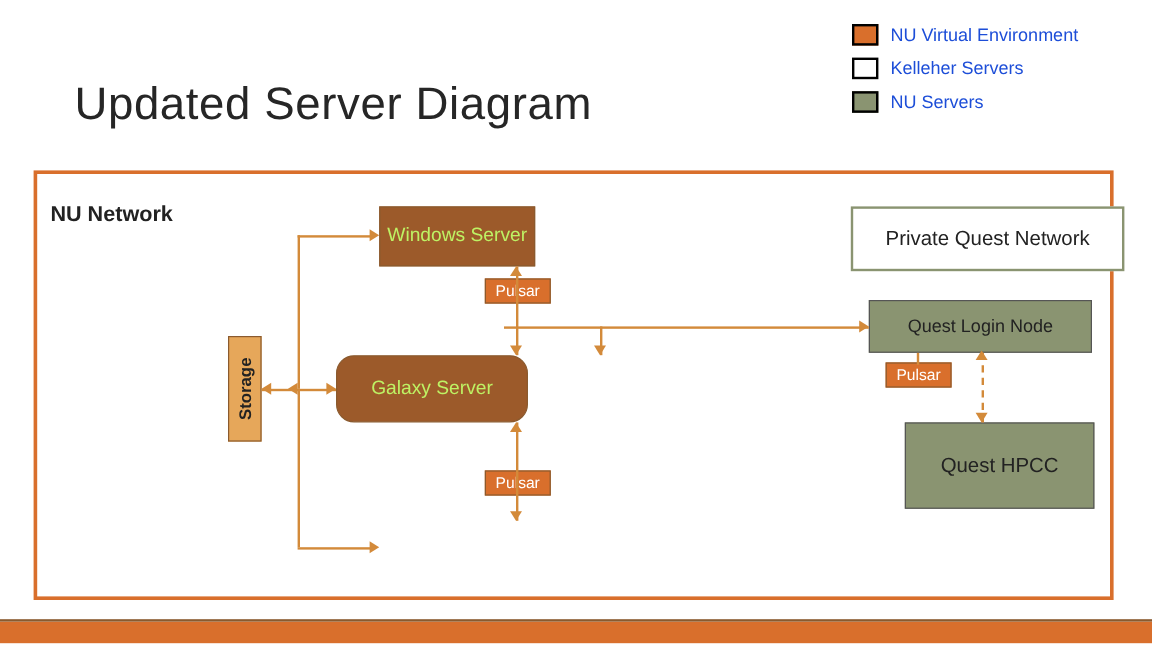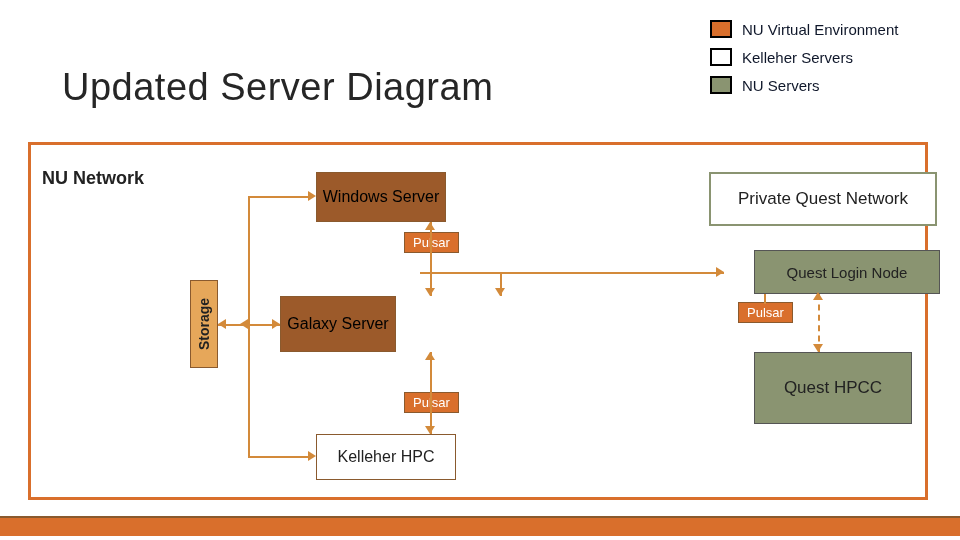--- a/index.html
+++ b/index.html
@@ -13,42 +13,42 @@
     color: #262626;
     letter-spacing: 0.5px;
   }
 
   .legend { position: absolute; left: 710px; top: 20px; }
   .legend-row { display: flex; align-items: center; margin-bottom: 10px; }
   .swatch { width: 22px; height: 18px; border: 2px solid #000; margin-right: 10px; flex: none; }
   .sw-orange { background: #d96f2c; }
   .sw-white  { background: #fff; }
   .sw-olive  { background: #8a9471; }
-  .legend-text { font-size: 15px; color: #0f172a; }
+  .legend-text { font-size: 15px; color: #1d4ed8; }
 
   .outer-box {
     position: absolute;
     left: 28px; top: 142px;
     width: 900px; height: 358px;
     border: 3px solid #d96f2c;
     background: #fff;
   }
 
   .nu-label { position: absolute; left: 42px; top: 152px; font-size: 18px; font-weight: 600; color: #222; margin-top: 16px; }
 
   
   .node {
     position: absolute;
     display: flex; align-items: center; justify-content: center;
     text-align: center;
     border: 1.5px solid #8a5a2e;
     font-size: 16px;
   }
   .node-orange { background: #d97a2e; color: #fff; }
-  .node-brown  { background: #9c5a2a; color: #000000; }
+  .node-brown  { background: #9c5a2a; color: #bef264; }
   .node-white  { background: #fff; color: #222; border: 1.5px solid #8a5a2e; }
   .node-olive  { background: #8a9471; color: #222; border: 1.5px solid #555; }
 
   .pulsar-tag {
     position: absolute;
     background: #d96f2c; color: #fff;
     border: 1px solid #8a5a2e;
     font-size: 13px;
     padding: 2px 8px;
   }
@@ -64,35 +64,35 @@
     display: flex; align-items: center; justify-content: center;
   }
   .storage span {
     transform: rotate(-90deg);
     font-size: 14px; font-weight: 600; color: #222;
     white-space: nowrap;
   }
 
   
   .windows  { left: 316px; top: 172px; width: 130px; height: 50px; }
-  .galaxy   { left: 280px; top: 296px; width: 116px; height: 56px; }
+  .galaxy   { left: 280px; top: 296px; width: 160px; height: 56px; border-radius: 15px; }
   .khpc     { left: 316px; top: 434px; width: 140px; height: 46px; }
 
   
   .pqn-box {
     position: absolute;
     left: 680px; top: 172px;
     width: 228px; height: 54px;
     border: 2px solid #8a9471;
     display: flex; align-items: center; justify-content: center;
     font-size: 17px; color: #222;
     background: #fff;
     margin-left: 29px;
   }
-  .qln  { left: 724px; top: 250px; width: 186px; height: 44px; font-size: 15px; margin-left: 30px; }
+  .qln  { left: 724px; top: 250px; width: 186px; height: 44px; font-size: 15px; }
   .qhpc { left: 754px; top: 352px; width: 158px; height: 72px; font-size: 17px; }
 
   
   .conn { position: absolute; background: #d38a3a; }
   .vline { width: 2px; }
   .hline { height: 2px; }
 
   
   .arrow {
     position: absolute; width: 0; height: 0;
@@ -142,21 +142,20 @@
 
   <div class="outer-box"></div>
   <div class="nu-label">NU Network</div>
 
   <div class="storage">
       <span>Storage</span>
     </div>
 
   <div class="node node-brown windows">Windows Server</div>
   <div class="node node-brown galaxy">Galaxy Server</div>
-  <div class="node node-white khpc">Kelleher HPC</div>
 
   <div class="pulsar-tag" style="left:404px; top:232px;">Pulsar</div>
   <div class="pulsar-tag" style="left:404px; top:392px;">Pulsar</div>
   <div class="pulsar-tag" style="left:738px; top:302px;">Pulsar</div>
 
   <div class="pqn-box">Private Quest Network</div>
   <div class="node node-olive qln">Quest Login Node</div>
   <div class="node node-olive qhpc">Quest HPCC</div>
 
   <div class="conn vline" style="left:248px; top:196px; height:128px;"></div>

